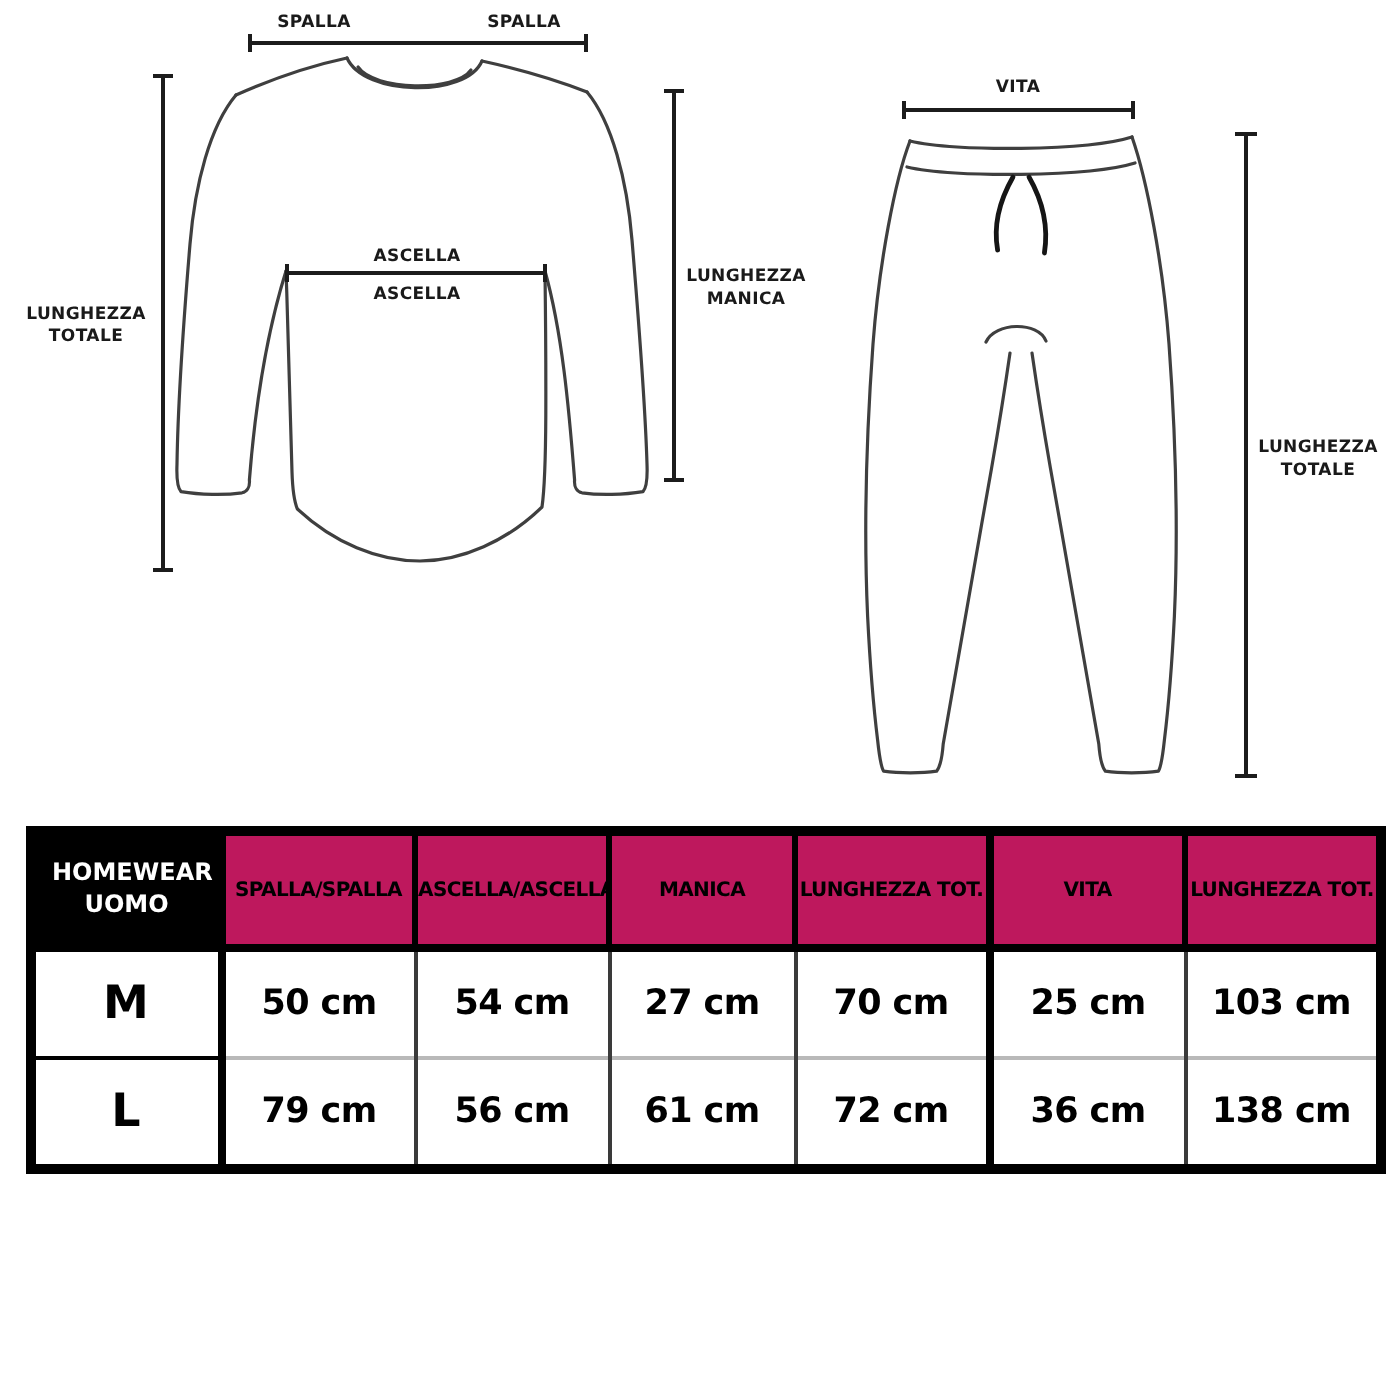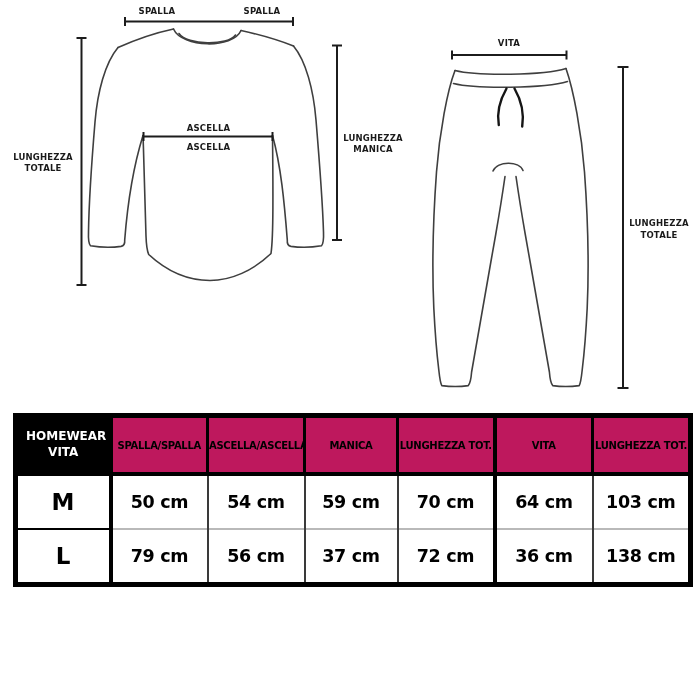--- a/index.html
+++ b/index.html
@@ -127,44 +127,44 @@
       <col style="width:95px">
         <col style="width:97px">
         <col style="width:97px">
       <col style="width:93px">
         <col style="width:97px">
         <col style="width:98px">
         <col style="width:98px">
     </colgroup>
     <thead>
       <tr>
-        <th class="corner thickR">HOMEWEAR VITA</th>
+        <th class="corner thickR">HOMEWEAR UOMO</th>
         <th>SPALLA/SPALLA</th>
         <th>ASCELLA/ASCELLA</th>
         <th>MANICA</th>
         <th class="thickR">LUNGHEZZA TOT.</th>
         <th>VITA</th>
         <th>LUNGHEZZA TOT.</th>
       </tr>
     </thead>
     <tbody>
       <tr>
         <td class="size thickR">M</td>
         <td>50 cm</td>
         <td>54 cm</td>
-        <td>59 cm</td>
+        <td>27 cm</td>
         <td class="thickR">70 cm</td>
-        <td>64 cm</td>
+        <td>25 cm</td>
         <td>103 cm</td>
       </tr>
       <tr>
         <td class="size thickR">L</td>
         <td>79 cm</td>
         <td>56 cm</td>
-        <td>37 cm</td>
+        <td>61 cm</td>
         <td class="thickR">72 cm</td>
         <td>36 cm</td>
         <td>138 cm</td>
       </tr>
     </tbody>
   </table>
 
 </div>
 
 </body></html>

